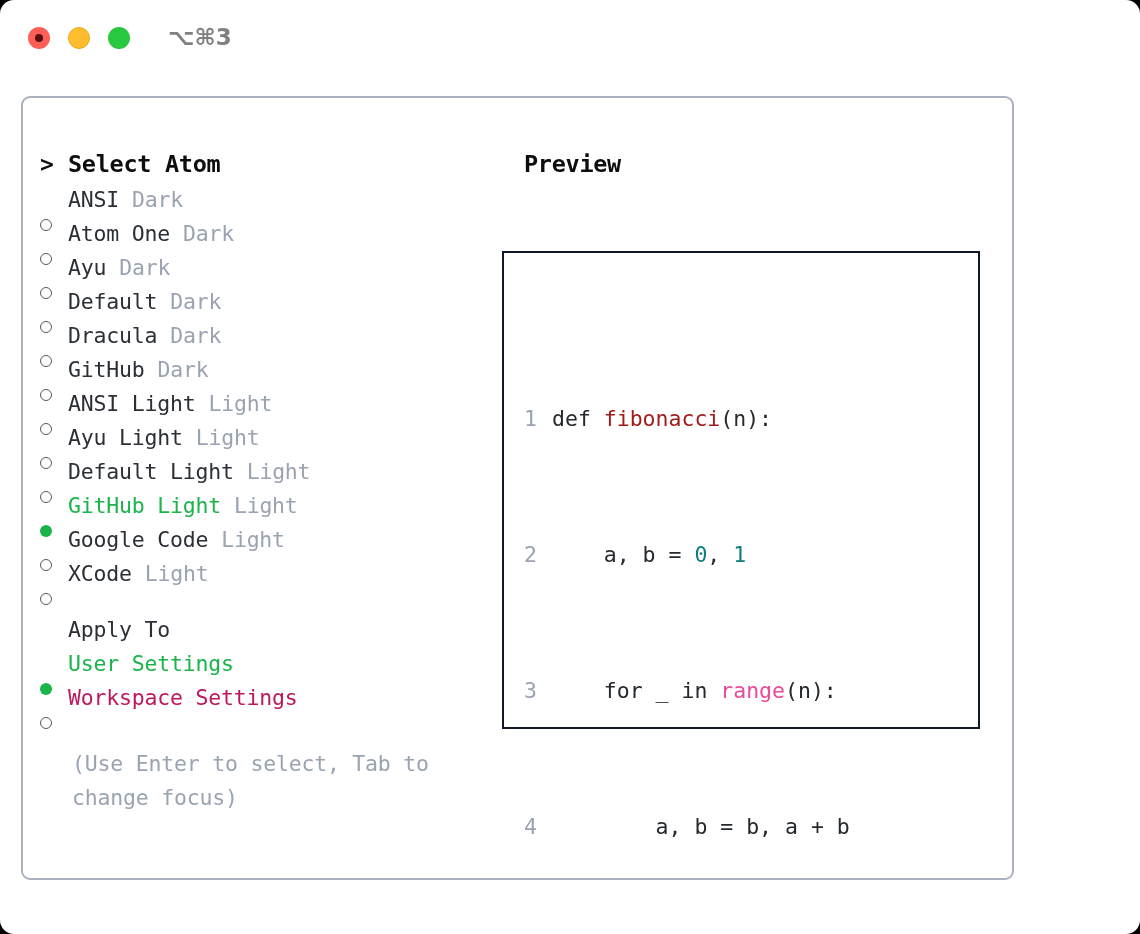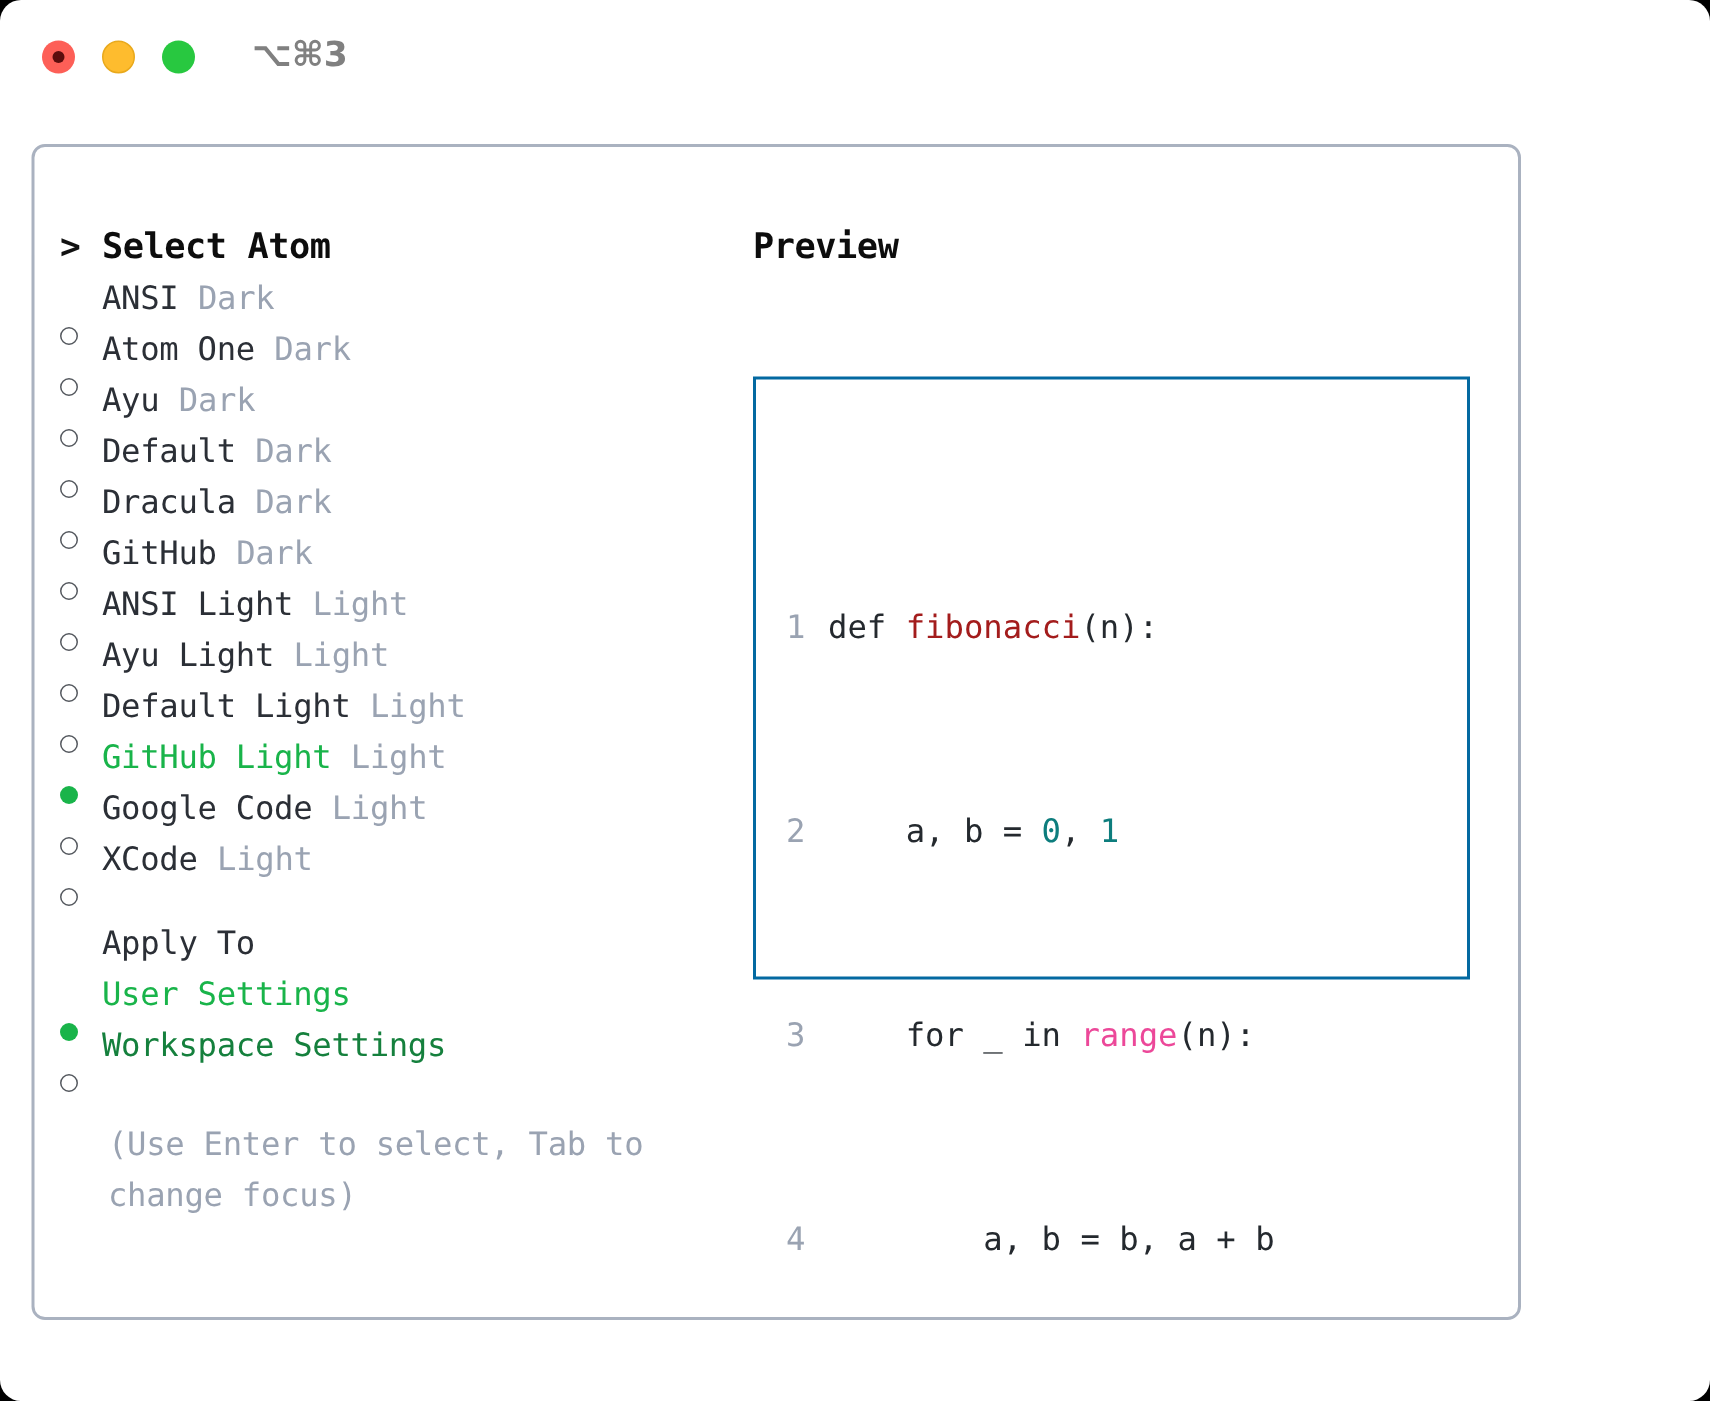--- a/index.html
+++ b/index.html
@@ -130,21 +130,21 @@
     line-height: 34px;
     font-size: 21.5px;
     color: #2b2f36;
     padding-left: 28px;
     white-space: pre;
     letter-spacing: -0.2px;
   }
   .gap { height: 32px; }
   .gap-sm { height: 22px; }
 
-  .apply-name     { color: #15803d; letter-spacing: -0.2px; }
+  .apply-name     { color: #be185d; letter-spacing: -0.2px; }
   .apply-name.sel { color: #19b44a; }
 
   .hint {
     font-size: 21.5px;
     line-height: 34px;
     color: #9aa3b2;
     width: 410px;
     letter-spacing: -0.2px;
     margin-left: 32px;
   }
@@ -154,27 +154,28 @@
     position: absolute;
     left: 479px; top: 48px;
     width: 490px;
   }
   .preview-title {
     font-size: 23.5px;
     font-weight: bold;
     color: #0d0d0d;
     letter-spacing: -0.3px;
     line-height: 36px;
+    margin-left: 22px;
   }
   .preview-box {
     position: absolute;
     left: 0; top: 105px;
     width: 478px;
-    height: 402px;
-    border: 2px solid #0369a1;
+    height: 478px;
+    border: 2px solid #0f172a;
     background: #ffffff;
   }
   .code {
     position: absolute;
     left: 20px; top: 47px;
     font-size: 21.5px;
     line-height: 34px;
     white-space: pre;
   }
   .cline { display: block; white-space: pre; height: 34px; }

